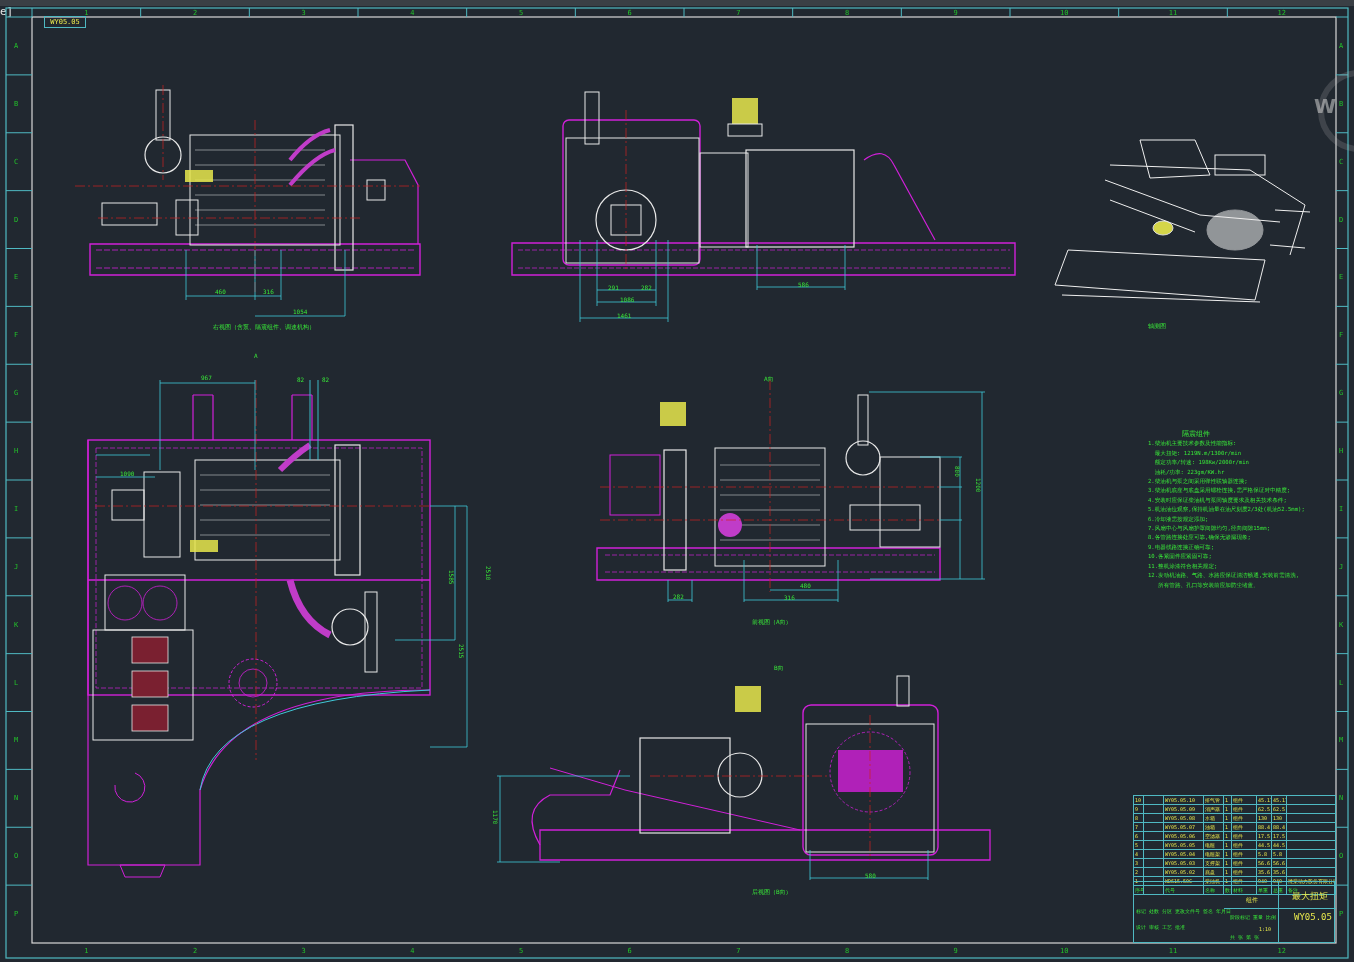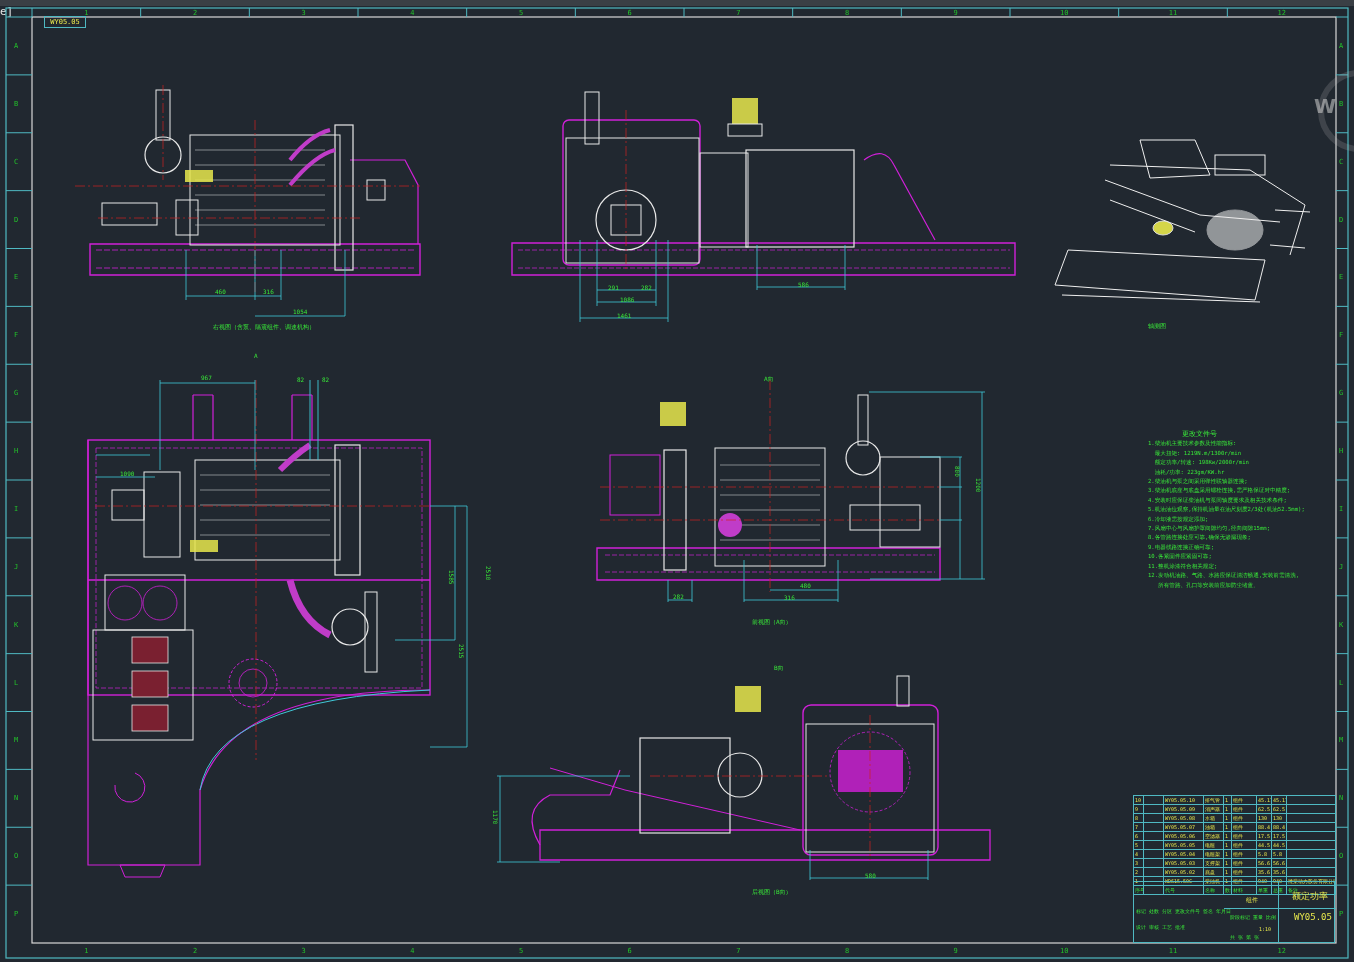--- a/index.html
+++ b/index.html
@@ -314,21 +314,21 @@
 <div class="view-caption" style="left:485px;top:566px;writing-mode:vertical-rl;">2510</div>
 <div class="view-caption" style="left:673px;top:593px;">282</div>
 <div class="view-caption" style="left:800px;top:582px;">480</div>
 <div class="view-caption" style="left:784px;top:594px;">316</div>
 <div class="view-caption" style="left:975px;top:478px;writing-mode:vertical-rl;">1200</div>
 <div class="view-caption" style="left:954px;top:466px;writing-mode:vertical-rl;">800</div>
 <div class="view-caption" style="left:492px;top:810px;writing-mode:vertical-rl;">1170</div>
 <div class="view-caption" style="left:865px;top:872px;">580</div>
 
 <div class="tech-notes">
-  <div class="hdr">更改文件号</div>
+  <div class="hdr">隔震组件</div>
   <div id="notes-lines">
       <div style="white-space: pre;">1.柴油机主要技术参数及性能指标:</div>
       <div style="white-space: pre;">  最大扭矩: 1219N.m/1300r/min</div>
       <div style="white-space: pre;">  额定功率/转速: 198Kw/2000r/min</div>
       <div style="white-space: pre;">  油耗/功率: 223gm/KW.hr</div>
       <div style="white-space: pre;">2.柴油机与泵之间采用弹性联轴器连接;</div>
       <div style="white-space: pre;">3.柴油机底座与底盘采用螺栓连接,需严格保证对中精度;</div>
       <div style="white-space: pre;">4.安装时应保证柴油机与泵同轴度要求及相关技术条件;</div>
       <div style="white-space: pre;">5.机油油位观察,保持机油量在油尺刻度2/3处(机油52.5mm);</div>
       <div style="white-space: pre;">6.冷却液需按规定添加;</div>
@@ -477,21 +477,21 @@
           <td class="g">总重</td>
           <td class="g">备注</td>
         </tr>
       </tbody>
   </table>
   <div class="tb-lower">
     <div style="position:absolute;left:0;top:0;width:144px;height:60px;border-right:1px solid #4fb9c2;"></div>
     <div style="position:absolute;left:90px;top:0;width:112px;height:26px;border-bottom:1px solid #4fb9c2;"></div>
     <div style="position:absolute;left:144px;top:26px;width:58px;height:0;border-bottom:1px solid #4fb9c2;"></div>
     <div class="tb-mat">组件</div>
-    <div class="tb-name">额定功率</div>
+    <div class="tb-name">最大扭矩</div>
     <div class="tb-code">WY05.05</div>
     <div style="position:absolute;left:2px;top:26px;color:#38e838;font-size:5px;" id="sign-labels">标记 处数 分区 更改文件号 签名 年月日</div>
     <div style="position:absolute;left:2px;top:42px;color:#38e838;font-size:5px;" id="role-labels">设计 审核 工艺 批准</div>
     <div style="position:absolute;left:96px;top:32px;color:#38e838;font-size:5px;" id="stage-labels">阶段标记 重量 比例</div>
     <div style="position:absolute;left:125px;top:44px;color:#e8e84c;font-size:5px;">1:10</div>
     <div style="position:absolute;left:96px;top:52px;color:#38e838;font-size:5px;" id="sheet-labels">共  张  第  张</div>
   </div>
 </div>
 
 </body></html>

